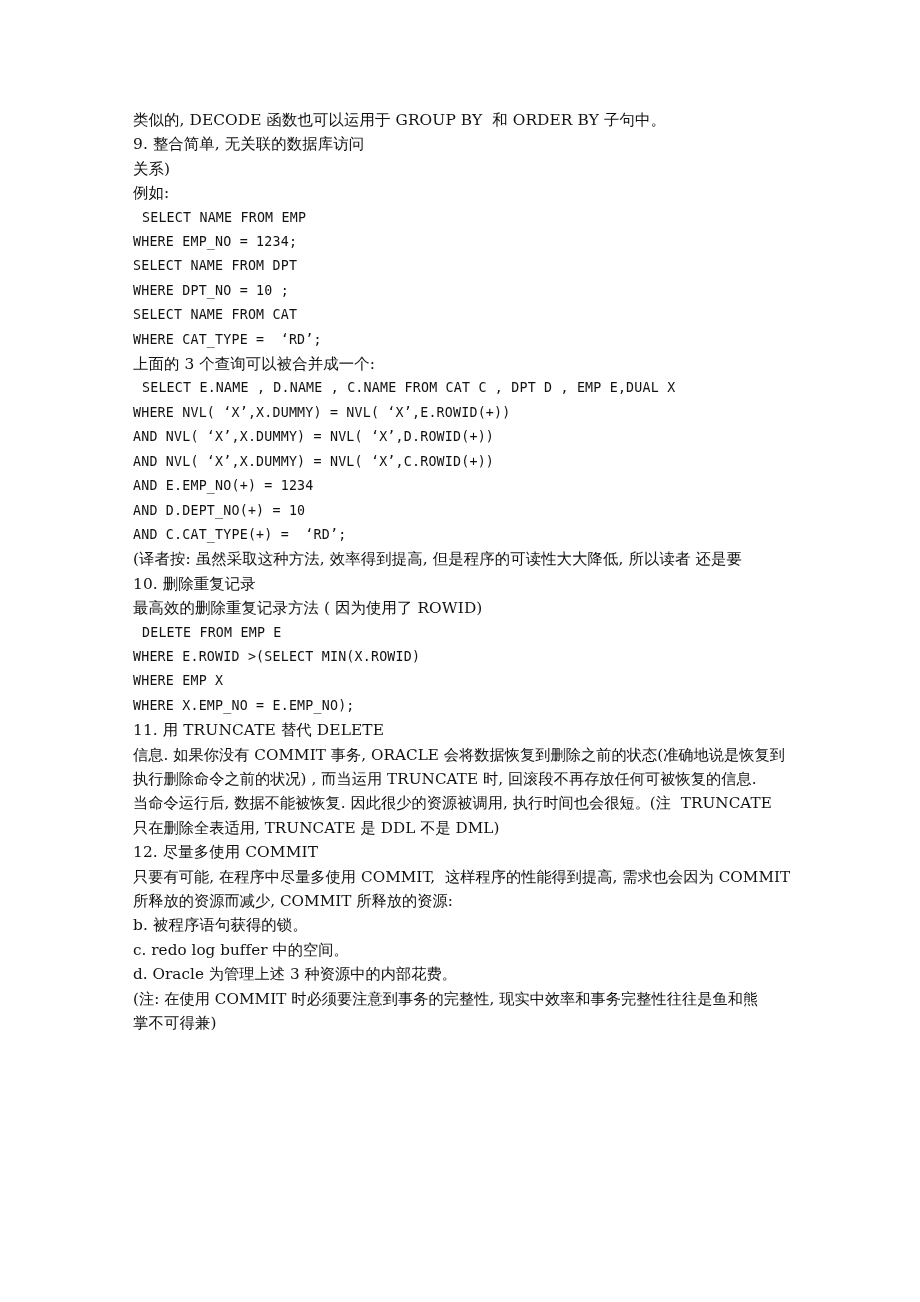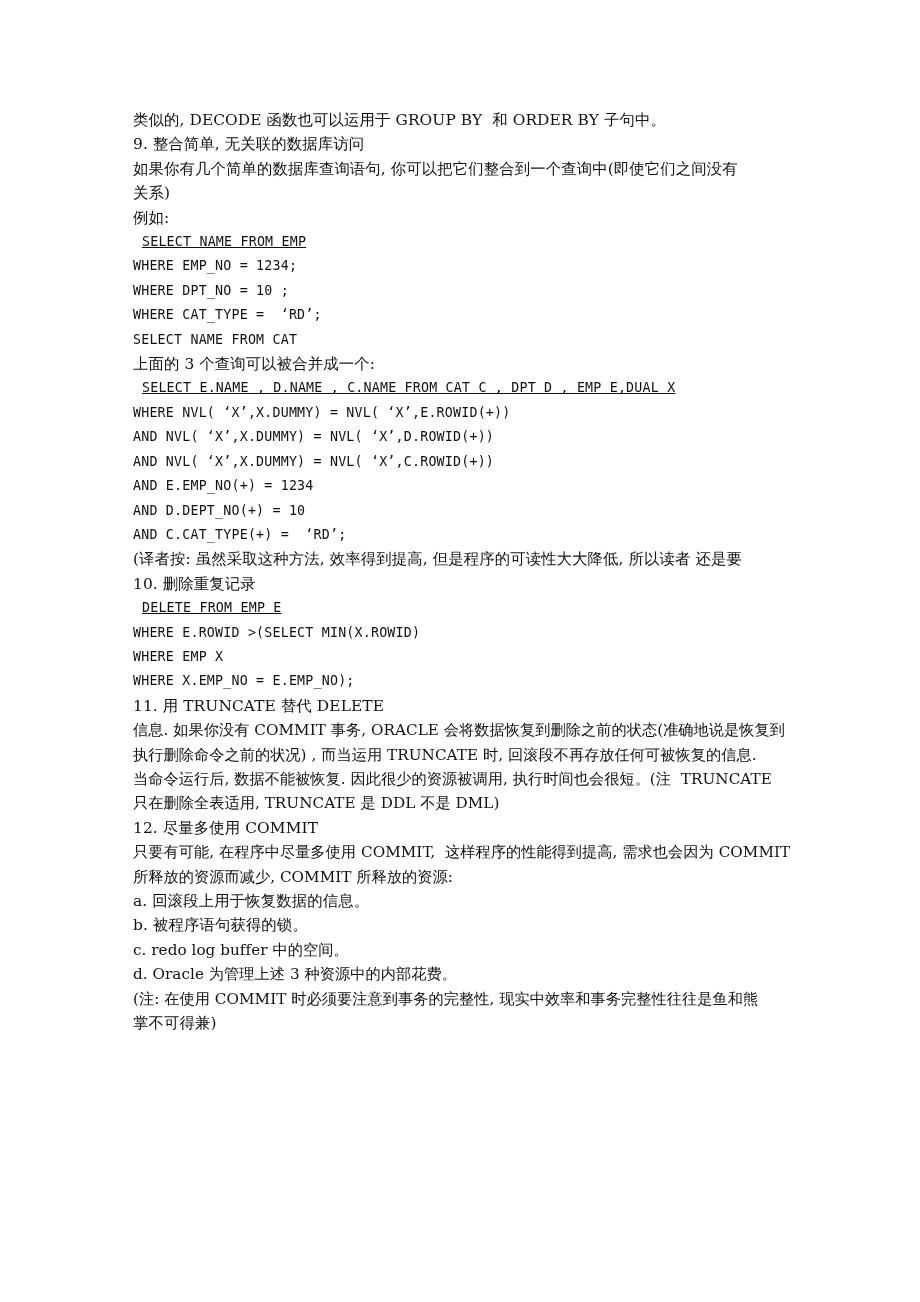--- a/index.html
+++ b/index.html
@@ -50,59 +50,59 @@
     font-family: "DejaVu Sans Mono", "Liberation Mono", monospace;
     font-size: 13.3px;
     letter-spacing: 0.2px;
   }
   
   .mix {
     font-family: "DejaVu Serif", "Liberation Serif", serif;
     font-size: 15.2px;
     letter-spacing: 0.05px;
   }
-  .indent1 { padding-left: 9px; text-decoration: underline; }
+  .indent1 { padding-left: 9px; }
 </style>
 </head>
 <body style="color: rgb(17, 17, 17);">
 
 <div id="page" style="background: rgb(255, 255, 255);">
   <div id="content">
       <span class="ln zh">类似的, DECODE 函数也可以运用于 GROUP BY  和 ORDER BY 子句中。</span>
       <span class="ln zh">9. 整合简单, 无关联的数据库访问</span>
-      <span class="ln zh">如果你有几个简单的数据库查询语句, 你可以把它们整合到一个查询中(即使它们之间没有</span>
       <span class="ln zh">关系)</span>
       <span class="ln zh">例如:</span>
       <span class="ln code indent1">SELECT NAME FROM EMP</span>
       <span class="ln code">WHERE EMP_NO = 1234;</span>
+      <span class="ln code">SELECT NAME FROM DPT</span>
       <span class="ln code">WHERE DPT_NO = 10 ;</span>
+      <span class="ln code">SELECT NAME FROM CAT</span>
       <span class="ln code">WHERE CAT_TYPE =  ‘RD’;</span>
-      <span class="ln code">SELECT NAME FROM CAT</span>
       <span class="ln zh">上面的 3 个查询可以被合并成一个:</span>
       <span class="ln code indent1">SELECT E.NAME , D.NAME , C.NAME FROM CAT C , DPT D , EMP E,DUAL X</span>
       <span class="ln code">WHERE NVL( ‘X’,X.DUMMY) = NVL( ‘X’,E.ROWID(+))</span>
       <span class="ln code">AND NVL( ‘X’,X.DUMMY) = NVL( ‘X’,D.ROWID(+))</span>
       <span class="ln code">AND NVL( ‘X’,X.DUMMY) = NVL( ‘X’,C.ROWID(+))</span>
       <span class="ln code">AND E.EMP_NO(+) = 1234</span>
       <span class="ln code">AND D.DEPT_NO(+) = 10</span>
       <span class="ln code">AND C.CAT_TYPE(+) =  ‘RD’;</span>
       <span class="ln zh">(译者按: 虽然采取这种方法, 效率得到提高, 但是程序的可读性大大降低, 所以读者 还是要</span>
       <span class="ln zh">10. 删除重复记录</span>
+      <span class="ln zh">最高效的删除重复记录方法 ( 因为使用了 ROWID)</span>
       <span class="ln code indent1">DELETE FROM EMP E</span>
       <span class="ln code">WHERE E.ROWID &gt;(SELECT MIN(X.ROWID)</span>
       <span class="ln code">WHERE EMP X</span>
       <span class="ln code">WHERE X.EMP_NO = E.EMP_NO);</span>
       <span class="ln zh">11. 用 TRUNCATE 替代 DELETE</span>
       <span class="ln mix">信息. 如果你没有 COMMIT 事务, ORACLE 会将数据恢复到删除之前的状态(准确地说是恢复到</span>
       <span class="ln mix">执行删除命令之前的状况) , 而当运用 TRUNCATE 时, 回滚段不再存放任何可被恢复的信息.</span>
       <span class="ln mix">当命令运行后, 数据不能被恢复. 因此很少的资源被调用, 执行时间也会很短。(注  TRUNCATE</span>
       <span class="ln mix">只在删除全表适用, TRUNCATE 是 DDL 不是 DML)</span>
       <span class="ln zh">12. 尽量多使用 COMMIT</span>
       <span class="ln mix">只要有可能, 在程序中尽量多使用 COMMIT,  这样程序的性能得到提高, 需求也会因为 COMMIT</span>
       <span class="ln mix">所释放的资源而减少, COMMIT 所释放的资源:</span>
-      <span class="ln zh">a. 回滚段上用于恢复数据的信息。</span>
       <span class="ln zh">b. 被程序语句获得的锁。</span>
       <span class="ln mix">c. redo log buffer 中的空间。</span>
       <span class="ln mix">d. Oracle 为管理上述 3 种资源中的内部花费。</span>
       <span class="ln mix">(注: 在使用 COMMIT 时必须要注意到事务的完整性, 现实中效率和事务完整性往往是鱼和熊</span>
       <span class="ln zh">掌不可得兼)</span>
     </div>
 </div>
 
 </body></html>

